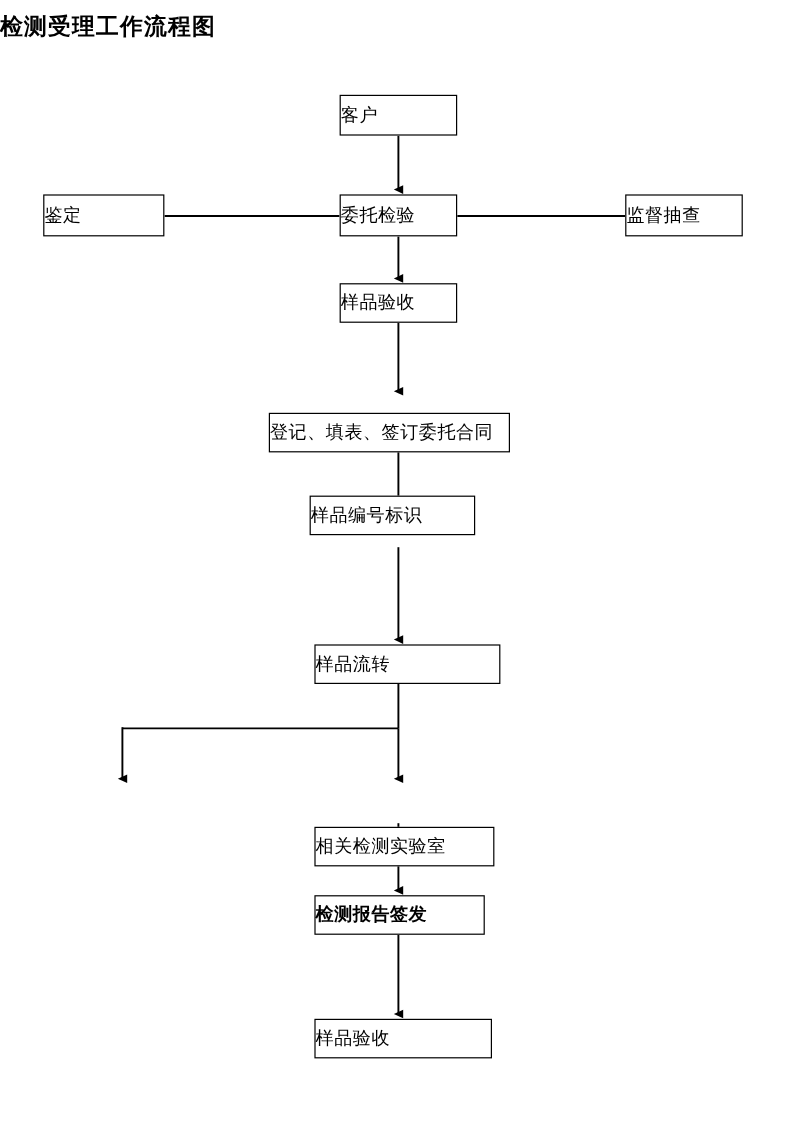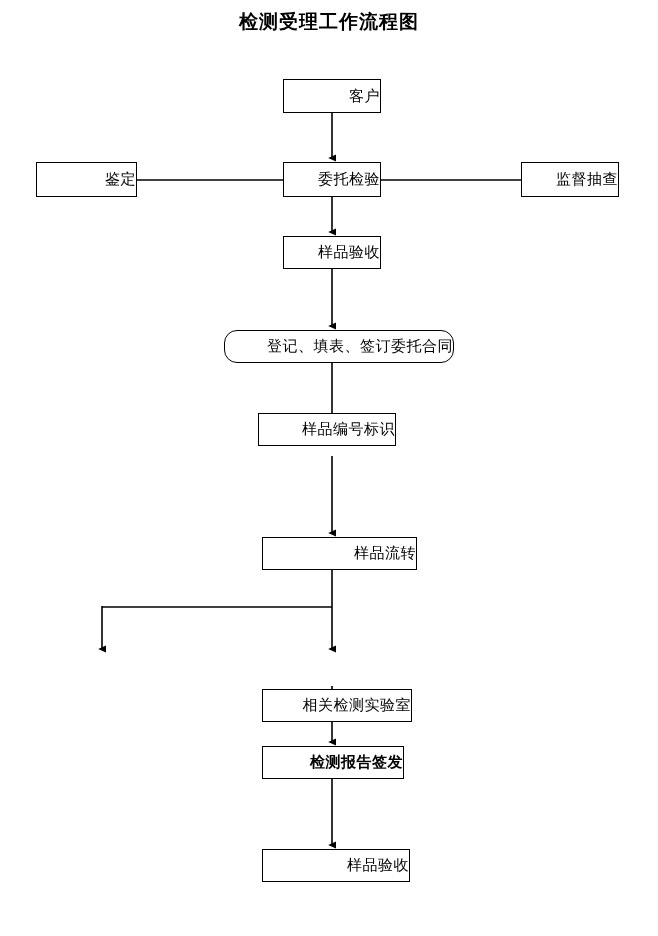--- a/index.html
+++ b/index.html
@@ -18,35 +18,34 @@
     position: relative;
     width: 658px;
     height: 936px;
     background: #ffffff;
   }
   .title {
     position: absolute;
     left: 0;
     top: 9px;
     width: 658px;
-    text-align: center;
     font-size: 19px;
     font-weight: bold;
     letter-spacing: 1px;
     font-family: "DejaVu Sans", "Liberation Sans", sans-serif;
     white-space: nowrap;
   }
   .node {
     position: absolute;
     box-sizing: border-box;
     border: 1.6px solid #000000;
     background: #ffffff;
     display: flex;
     align-items: center;
-    justify-content: flex-end;
+    justify-content: flex-start;
     font-size: 15px;
     line-height: 1;
     white-space: nowrap;
     letter-spacing: 0.5px;
     font-family: "DejaVu Sans", "Liberation Sans", sans-serif;
   }
   svg.edges {
     position: absolute;
     left: 0;
     top: 0;
@@ -109,29 +108,29 @@
   </div>
 
   <div class="node" style="left:521px; top:162px; width:98px; height:35px;">
     <span>监督抽查</span>
   </div>
 
   <div class="node" style="left:283px; top:236px; width:98px; height:33px;">
     <span>样品验收</span>
   </div>
 
-  <div class="node" style="left:224px; top:330px; width:230px; height:33px;border-radius:13px;">
+  <div class="node" style="left:224px; top:344px; width:201px; height:33px;">
     <span>登记、填表、签订委托合同</span>
   </div>
 
   <div class="node" style="left:258px; top:413px; width:138px; height:33px;">
     <span>样品编号标识</span>
   </div>
 
-  <div class="node" style="left:262px; top:537px; width:155px; height:33px;padding-left:44px;">
+  <div class="node" style="left:262px; top:537px; width:155px; height:33px;">
     <span>样品流转</span>
   </div>
 
 
   <div class="node" style="left:262px; top:653px; width:150px; height:33px;margin-top:36px;">
     <span>相关检测实验室</span>
   </div>
 
   <div class="node" style="left:262px; top:746px; width:142px; height:33px;font-weight:bold;">
     <span>检测报告签发</span>

